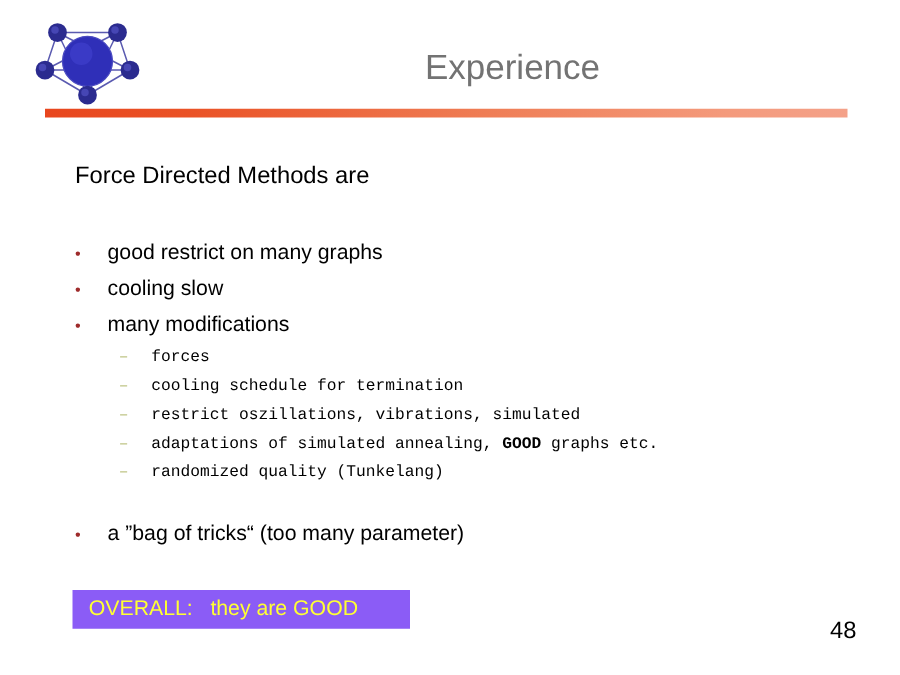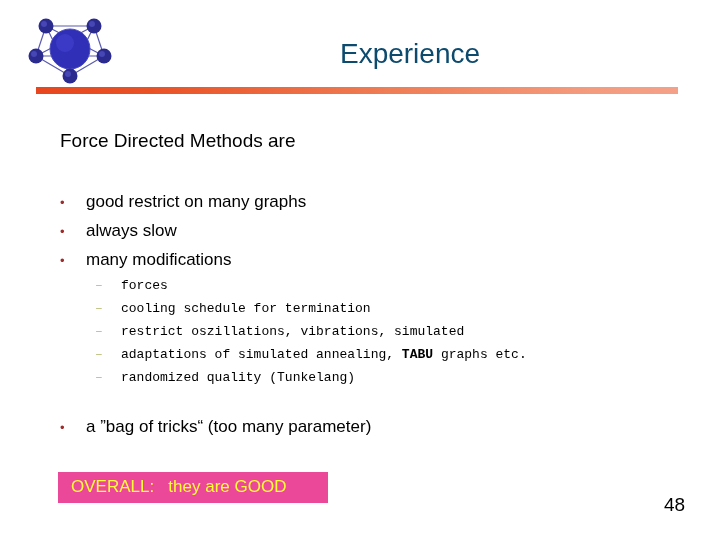--- a/index.html
+++ b/index.html
@@ -26,21 +26,21 @@
   }
 
   
   #slide-title {
     position: absolute;
     left: 130px;
     top: 38px;
     width: 560px;
     text-align: center;
     font-size: 28px;
-    color: #0c4a6e;
+    color: #737373;
     letter-spacing: 0px;
     white-space: nowrap;
   }
 
   
   #divider-bar {
     position: absolute;
     left: 36px;
     top: 87px;
     width: 642px;
@@ -91,21 +91,21 @@
   .lvl2-item .txt { display: inline-block; }
   .lvl2-item .txt b { font-weight: bold; }
 
   
   #overall-box {
     position: absolute;
     left: 58px;
     top: 472px;
     width: 270px;
     height: 31px;
-    background: #ec4899;
+    background: #8b5cf6;
   }
   #overall-text {
     position: absolute;
     left: 13px;
     top: 5px;
     font-size: 17px;
     color: #ffff33;
     white-space: pre;
   }
 
@@ -158,37 +158,37 @@
 <div id="slide-title">Experience</div>
 
 <div id="divider-bar"></div>
 
 <div id="intro-line">Force Directed Methods are</div>
 
 <div class="lvl1-item" style="top:192px">
   <span class="bullet">•</span><span class="txt">good restrict on many graphs</span>
 </div>
 <div class="lvl1-item" style="top:221px">
-  <span class="bullet">•</span><span class="txt">always slow</span>
+  <span class="bullet">•</span><span class="txt">cooling slow</span>
 </div>
 <div class="lvl1-item" style="top:250px">
   <span class="bullet">•</span><span class="txt">many modifications</span>
 </div>
 
 <div class="lvl2-item" style="top:278px">
   <span class="dash">–</span><span class="txt"><span>forces</span><b></b><span></span></span>
 </div>
 <div class="lvl2-item" style="top:301px">
   <span class="dash">–</span><span class="txt"><span>cooling schedule for termination</span><b></b><span></span></span>
 </div>
 <div class="lvl2-item" style="top:324px">
   <span class="dash">–</span><span class="txt"><span>restrict oszillations, vibrations, simulated</span><b></b><span></span></span>
 </div>
 <div class="lvl2-item" style="top:347px">
-  <span class="dash">–</span><span class="txt"><span>adaptations of simulated annealing, </span><b>TABU</b><span> graphs etc.</span></span>
+  <span class="dash">–</span><span class="txt"><span>adaptations of simulated annealing, </span><b>GOOD</b><span> graphs etc.</span></span>
 </div>
 <div class="lvl2-item" style="top:370px">
   <span class="dash">–</span><span class="txt"><span>randomized quality (Tunkelang)</span><b></b><span></span></span>
 </div>
 
 <div class="lvl1-item" style="top:417px">
   <span class="bullet">•</span><span class="txt">a ”bag of tricks“  (too many parameter)</span>
 </div>
 
 <div id="overall-box">

